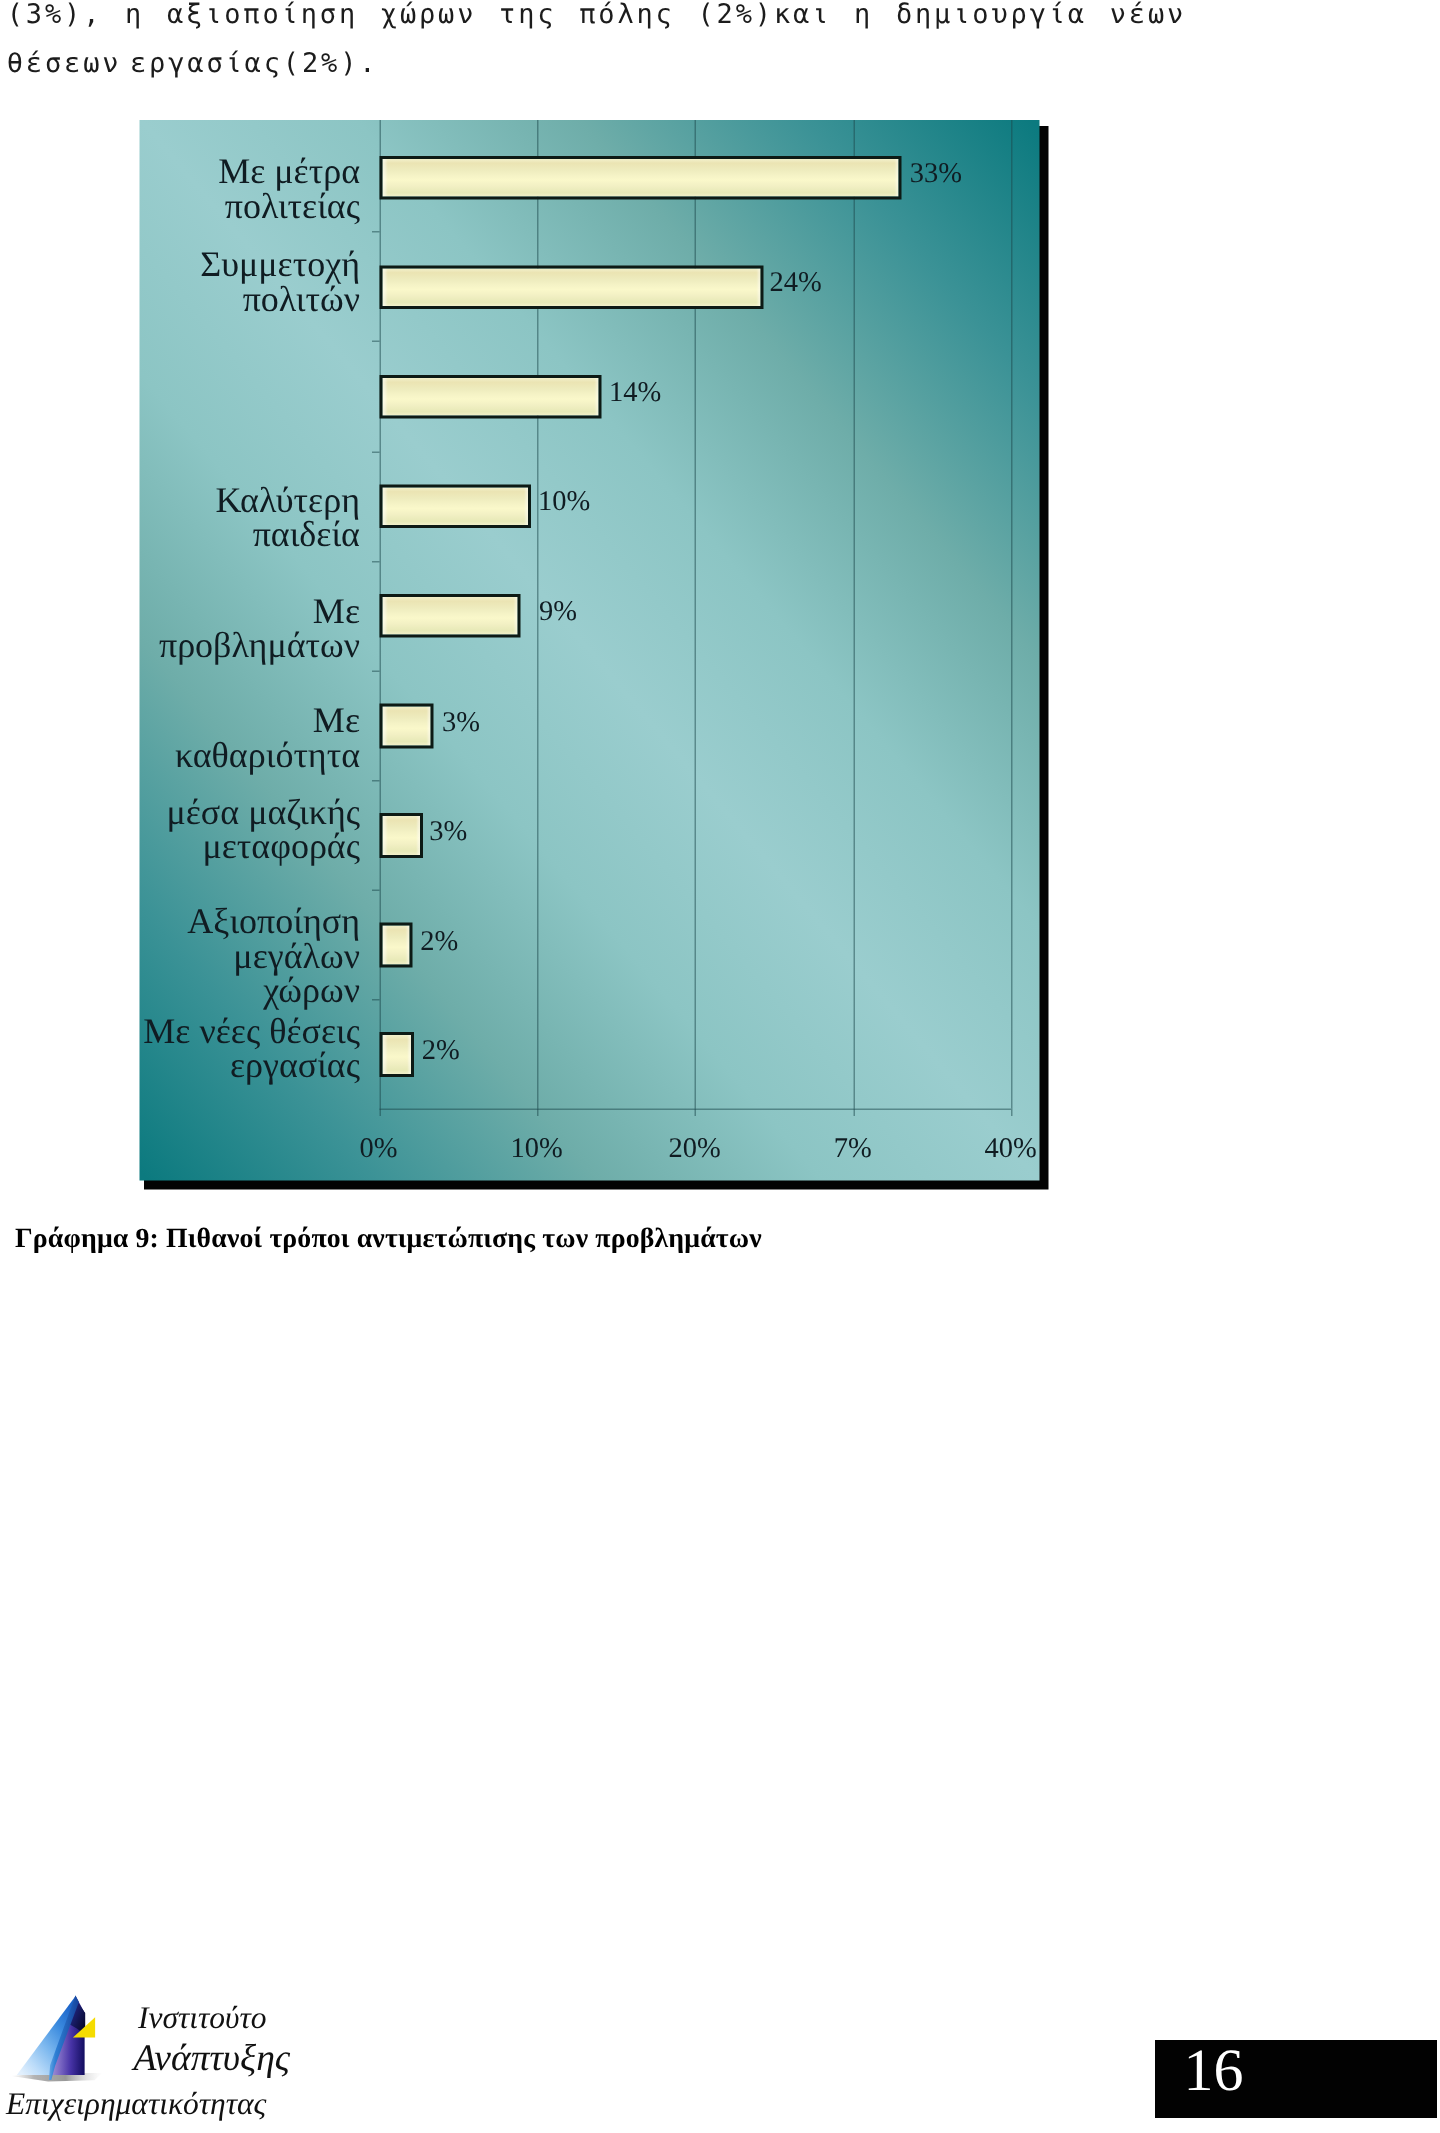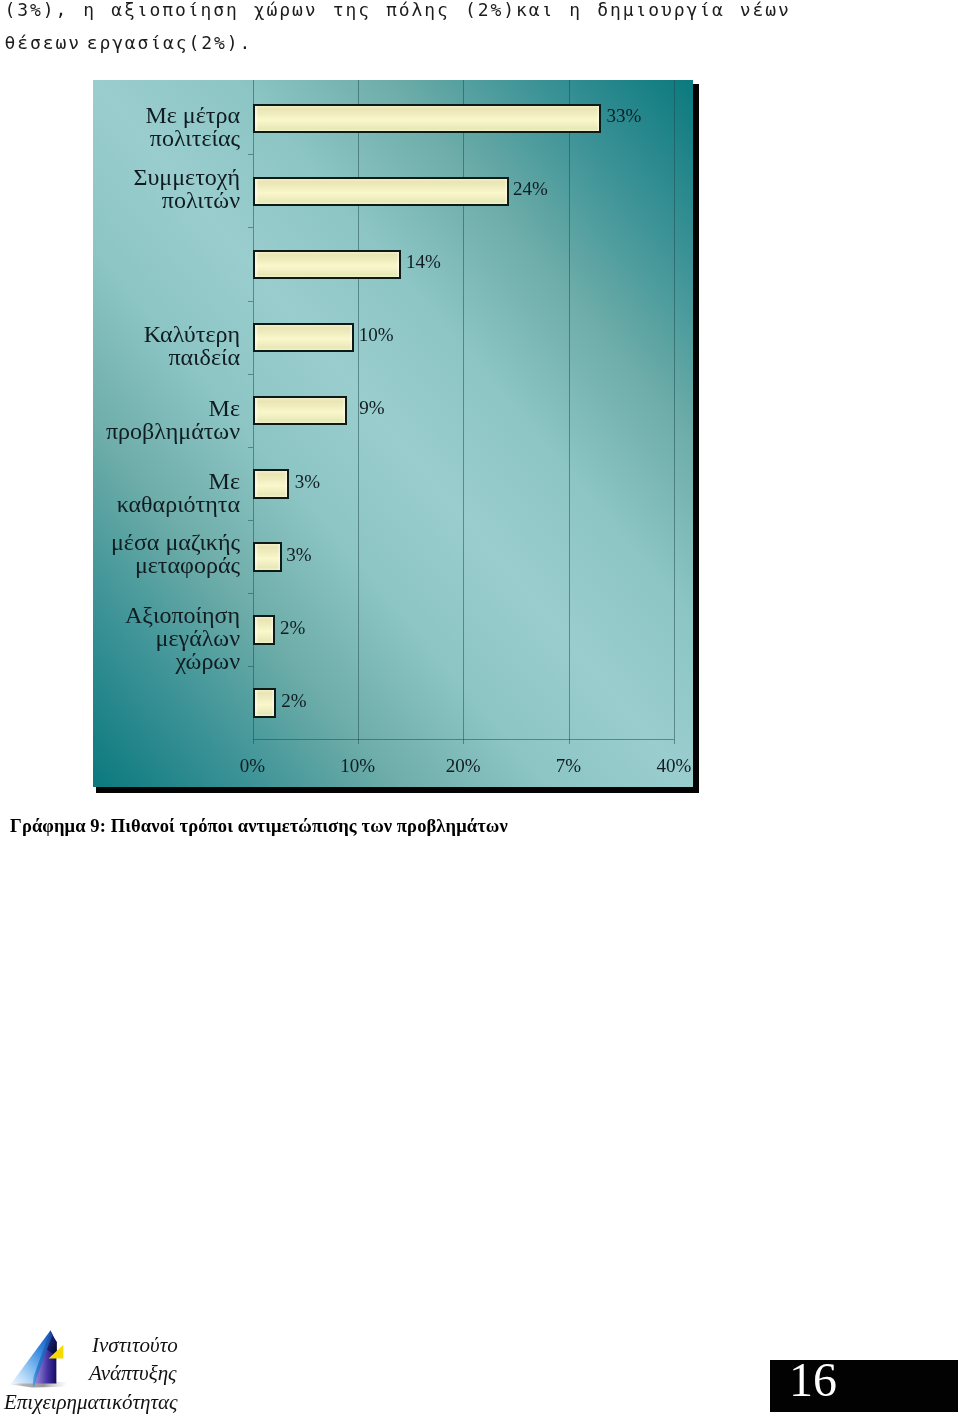--- a/index.html
+++ b/index.html
@@ -25,26 +25,26 @@
 
   .cat-label{position:absolute;text-align:right;font-size:24px;color:#101c22;line-height:23px;white-space:pre-line;}
   .bar{position:absolute;border:2px solid #0d1a15;box-sizing:border-box;
     background:linear-gradient(to right,rgba(255,255,255,0.55) 0px,rgba(255,255,255,0.45) 1.5px,rgba(255,255,255,0) 3.5px),linear-gradient(to left,rgba(255,255,255,0.5) 0px,rgba(255,255,255,0.35) 1.2px,rgba(255,255,255,0) 2.6px),linear-gradient(to bottom,#f2f0cb 0%,#ebe4b3 11%,#eeecbe 30%,#f5f3c6 44%,#faf8ca 56%,#f2f0c4 72%,#e7e9b7 90%,#f1f0c9 100%);}
   .val-label{position:absolute;font-size:19px;color:#101c22;white-space:nowrap;}
   .xtick-label{position:absolute;font-size:19px;color:#101c22;text-align:center;white-space:nowrap;}
 
   .caption{position:absolute;left:10px;top:816px;font-weight:bold;font-size:18.5px;color:#000;letter-spacing:0.11px;}
 
   .pagebox{position:absolute;left:770px;top:1360px;width:188px;height:52px;background:#020202;}
-  .pagenum{position:absolute;left:789px;top:1356px;font-size:48px;color:#fff;line-height:48px;transform:translateZ(0);}
+  .pagenum{position:absolute;left:789px;top:1356px;font-size:40px;color:#fff;line-height:48px;transform:translateZ(0);}
   .logo{position:absolute;left:0px;top:1326px;width:220px;height:90px;}
   .logo svg{position:absolute;left:6px;top:0px;}
   .logo-text{position:absolute;left:0;top:0;width:200px;font-family:"Liberation Serif",serif;font-style:italic;color:#111;}
   .logo .lt1{position:absolute;left:92px;top:8px;font-size:21px;line-height:22px;white-space:nowrap;}
-  .logo .lt2{position:absolute;left:89px;top:36px;font-size:21px;line-height:22px;white-space:nowrap;}
+  .logo .lt2{position:absolute;left:89px;top:36px;font-size:25px;line-height:22px;white-space:nowrap;}
   .logo .lt3{position:absolute;left:4px;top:65px;font-size:21px;line-height:22px;white-space:nowrap;}
 </style>
 </head>
 <body>
 
 <div class="para">
   <div class="l1">(3%), η αξιοποίηση χώρων της πόλης (2%)και η δημιουργία νέων</div>
   <div class="l2">θέσεων εργασίας(2%).</div>
 </div>
 
@@ -96,20 +96,22 @@
         <div class="val-label" style="left: 201.673px; top: 390.55px;">3%</div>
         <div class="bar" style="left: 159.5px; top: 462.1px; width: 29.498px; height: 29.5px;"></div>
         <div class="cat-label" style="left: 0px; width: 147px; top: 451.25px;">μέσα μαζικής
 μεταφοράς</div>
         <div class="val-label" style="left: 193.198px; top: 463.65px;">3%</div>
         <div class="bar" style="left: 159.5px; top: 535.2px; width: 22.1235px; height: 29.5px;"></div>
         <div class="cat-label" style="left: 0px; width: 147px; top: 524.35px;">Αξιοποίηση
 μεγάλων χώρων</div>
         <div class="val-label" style="left: 187.124px; top: 536.75px;">2%</div>
         <div class="bar" style="left: 159.5px; top: 608.3px; width: 23.177px; height: 29.5px;"></div>
+        <div class="cat-label" style="left: 0px; width: 147px; top: 597.45px;">Με νέες θέσεις
+εργασίας</div>
         <div class="val-label" style="left: 188.177px; top: 609.85px;">2%</div>
       </div>
   </div>
 </div>
 
 <div class="caption">Γράφημα 9: Πιθανοί τρόποι αντιμετώπισης των προβλημάτων</div>
 
 <div class="logo">
   <svg width="90" height="66" viewBox="0 0 90 66">
     <defs>

